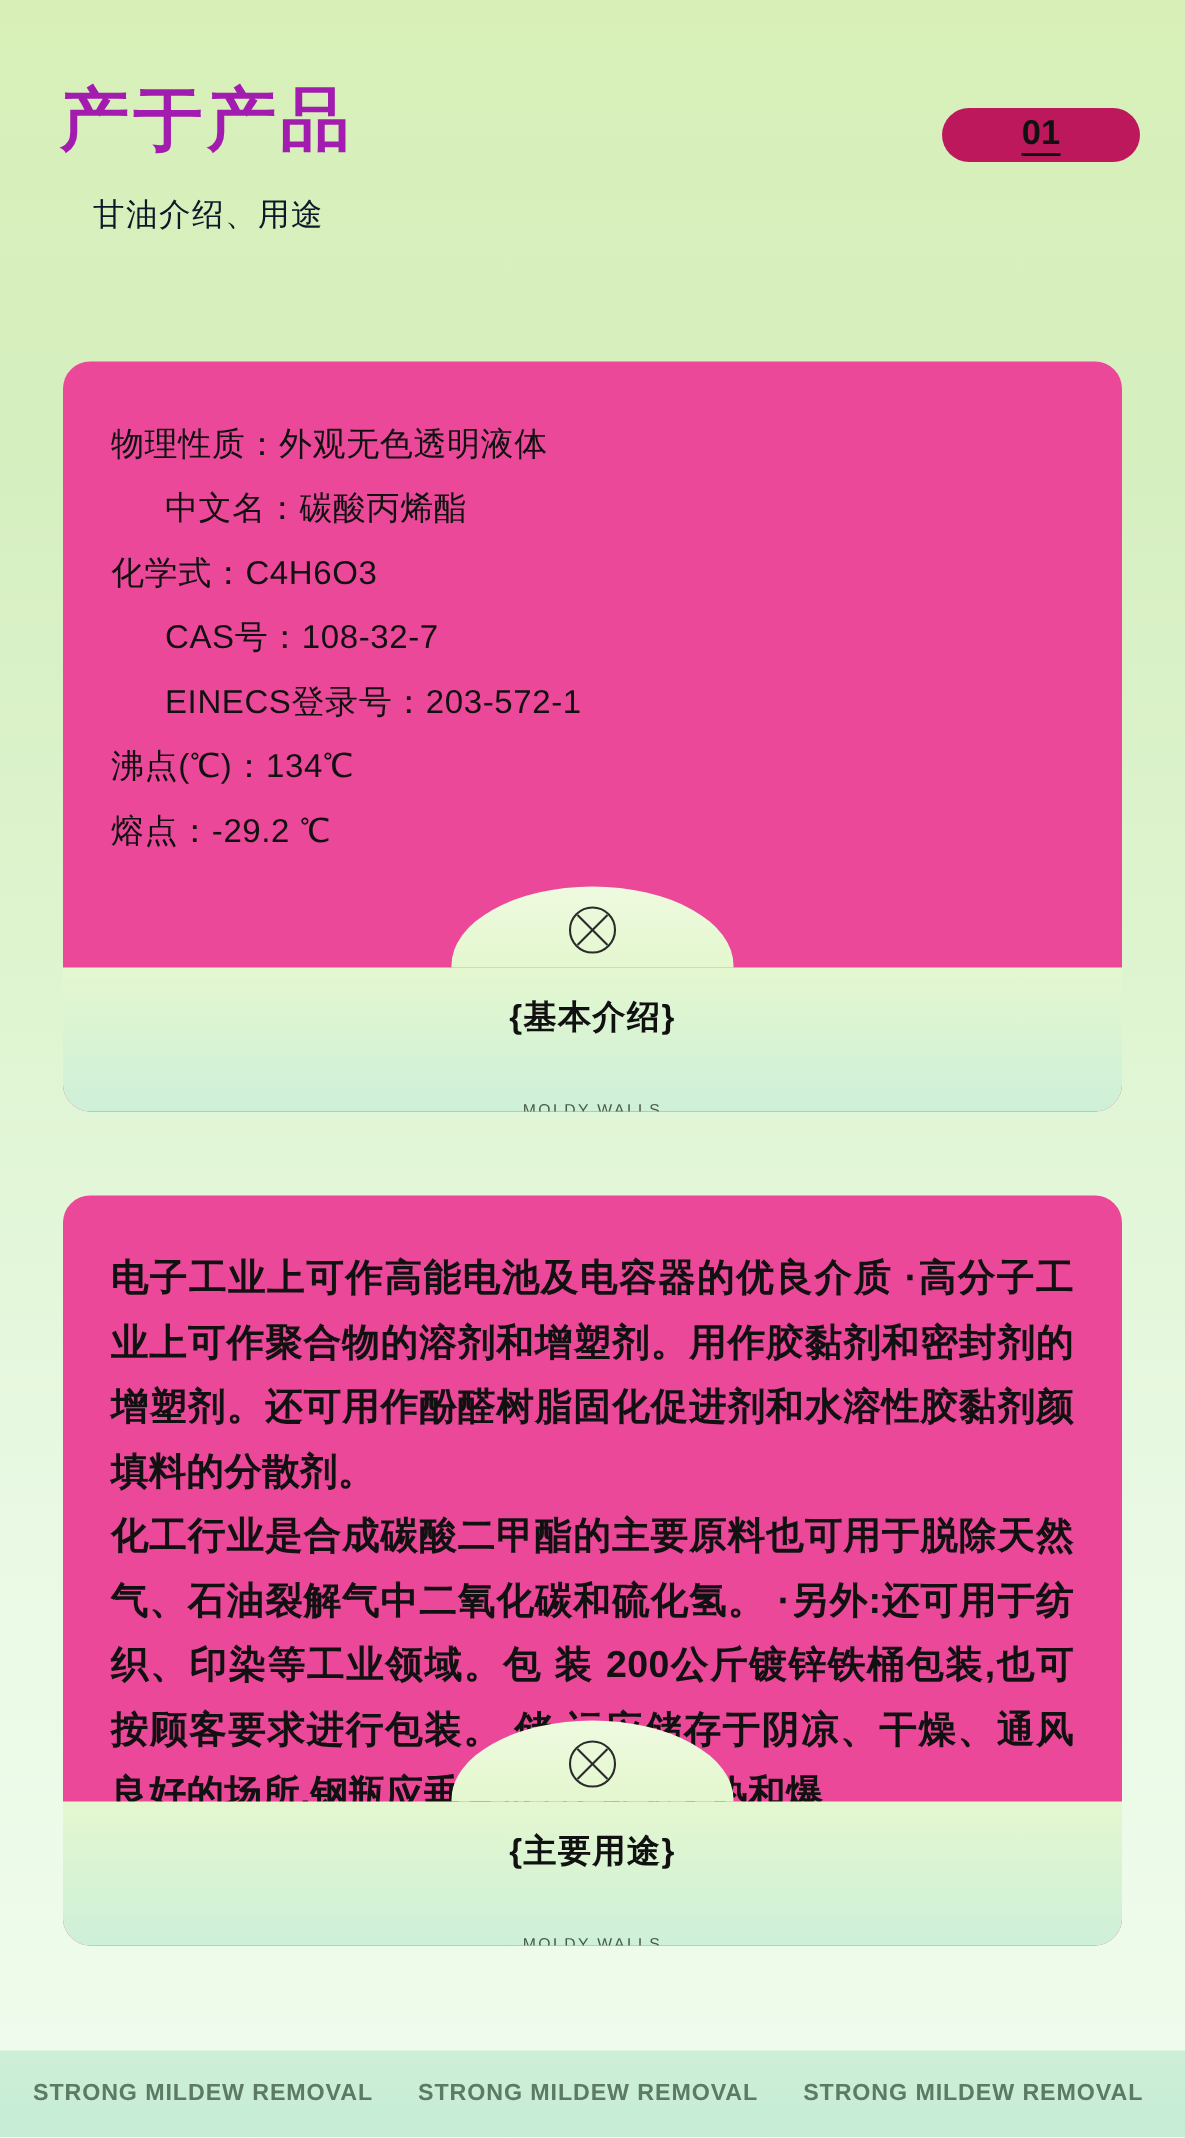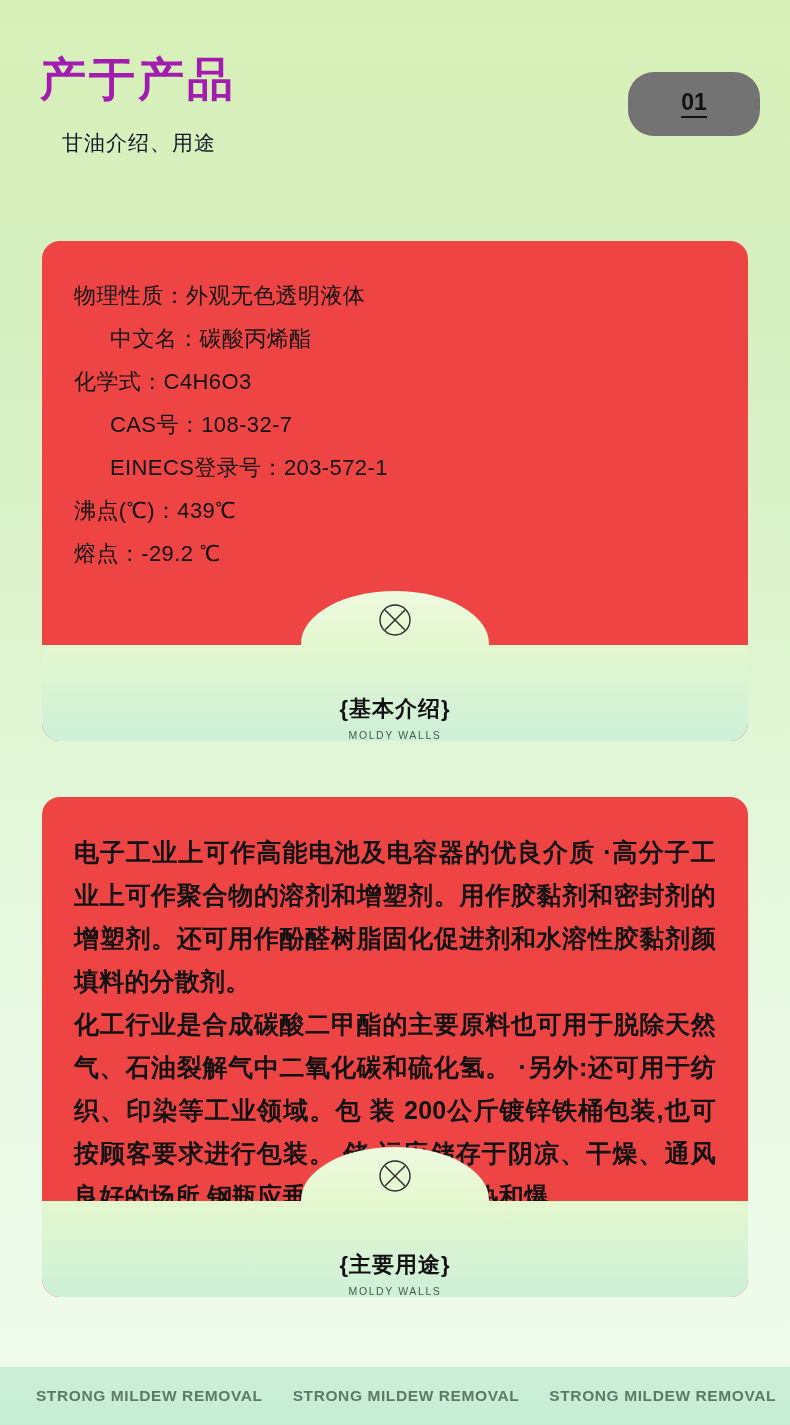--- a/index.html
+++ b/index.html
@@ -31,42 +31,42 @@
     margin-left: 22px;
     font-size: 21px;
     color: #0f172a;
     letter-spacing: 1px;
   }
   .page-badge {
     position: absolute;
     right: 30px;
     top: 72px;
     width: 132px;
-    height: 64px;
+    height: 36px;
     border-radius: 26px;
-    background: #737373;
+    background: #be185d;
     display: flex;
     align-items: center;
     justify-content: center;
   }
   .page-badge-num {
     font-size: 23px;
     font-weight: bold;
     color: #111;
     border-bottom: 2px solid #111;
     padding-bottom: 1px;
     line-height: 1.1;
   }
 
   
   .card {
     position: relative;
     margin: 0 42px;
     border-radius: 18px;
-    background: #ef4444;
+    background: #ec4899;
     overflow: hidden;
   }
   .card-1 { margin-top: 84px; height: 500px; }
   .card-2 { margin-top: 56px; height: 500px; }
 
   .card-body {
     padding: 34px 32px 0 32px;
   }
 
   
@@ -95,22 +95,23 @@
   .card-footer {
     position: absolute;
     left: 0;
     right: 0;
     bottom: 0;
     height: 96px;
     background: linear-gradient(180deg, #e4f7cf 0%, #cdf0d8 100%);
     display: flex;
     flex-direction: column;
     align-items: center;
-    justify-content: flex-end;
+    justify-content: flex-start;
     padding-top: 18px;
+    gap: 36px;
   }
   .footer-bump {
     position: absolute;
     bottom: 96px;
     left: 50%;
     transform: translateX(-50%);
     width: 188px;
     height: 54px;
     border-top-left-radius: 100px 56px;
     border-top-right-radius: 100px 56px;
@@ -144,21 +145,20 @@
     right: 0;
     bottom: 0;
     height: 58px;
     background: linear-gradient(180deg, #cdefd7 0%, #c6ecd6 100%);
     display: flex;
     align-items: center;
     gap: 30px;
     padding-left: 22px;
     overflow: hidden;
     white-space: nowrap;
-    justify-content: center;
   }
   .marquee-item {
     font-size: 15.5px;
     font-weight: bold;
     color: #5d7a63;
     letter-spacing: 0.6px;
   }
 </style>
 </head>
 <body>
@@ -172,21 +172,21 @@
 </div>
 
 <div class="card card-1">
   <div class="card-body">
     <div class="prop-list">
       <div class="prop-line">物理性质：外观无色透明液体</div>
       <div class="prop-line indent">中文名：碳酸丙烯酯</div>
       <div class="prop-line">化学式：C4H6O3</div>
       <div class="prop-line indent">CAS号：108-32-7</div>
       <div class="prop-line indent">EINECS登录号：203-572-1</div>
-      <div class="prop-line">沸点(℃)：439℃</div>
+      <div class="prop-line">沸点(℃)：134℃</div>
       <div class="prop-line">熔点：-29.2 ℃</div>
     </div>
   </div>
 
   <div class="footer-bump"></div>
   <div class="footer-icon">
     <svg viewBox="0 0 34 34" width="34" height="34">
       <circle cx="17" cy="17" r="15" fill="none" stroke="#2b2b2b" stroke-width="1.4"></circle>
       <line x1="7" y1="7" x2="27" y2="27" stroke="#2b2b2b" stroke-width="1.4"></line>
       <line x1="27" y1="7" x2="7" y2="27" stroke="#2b2b2b" stroke-width="1.4"></line>

